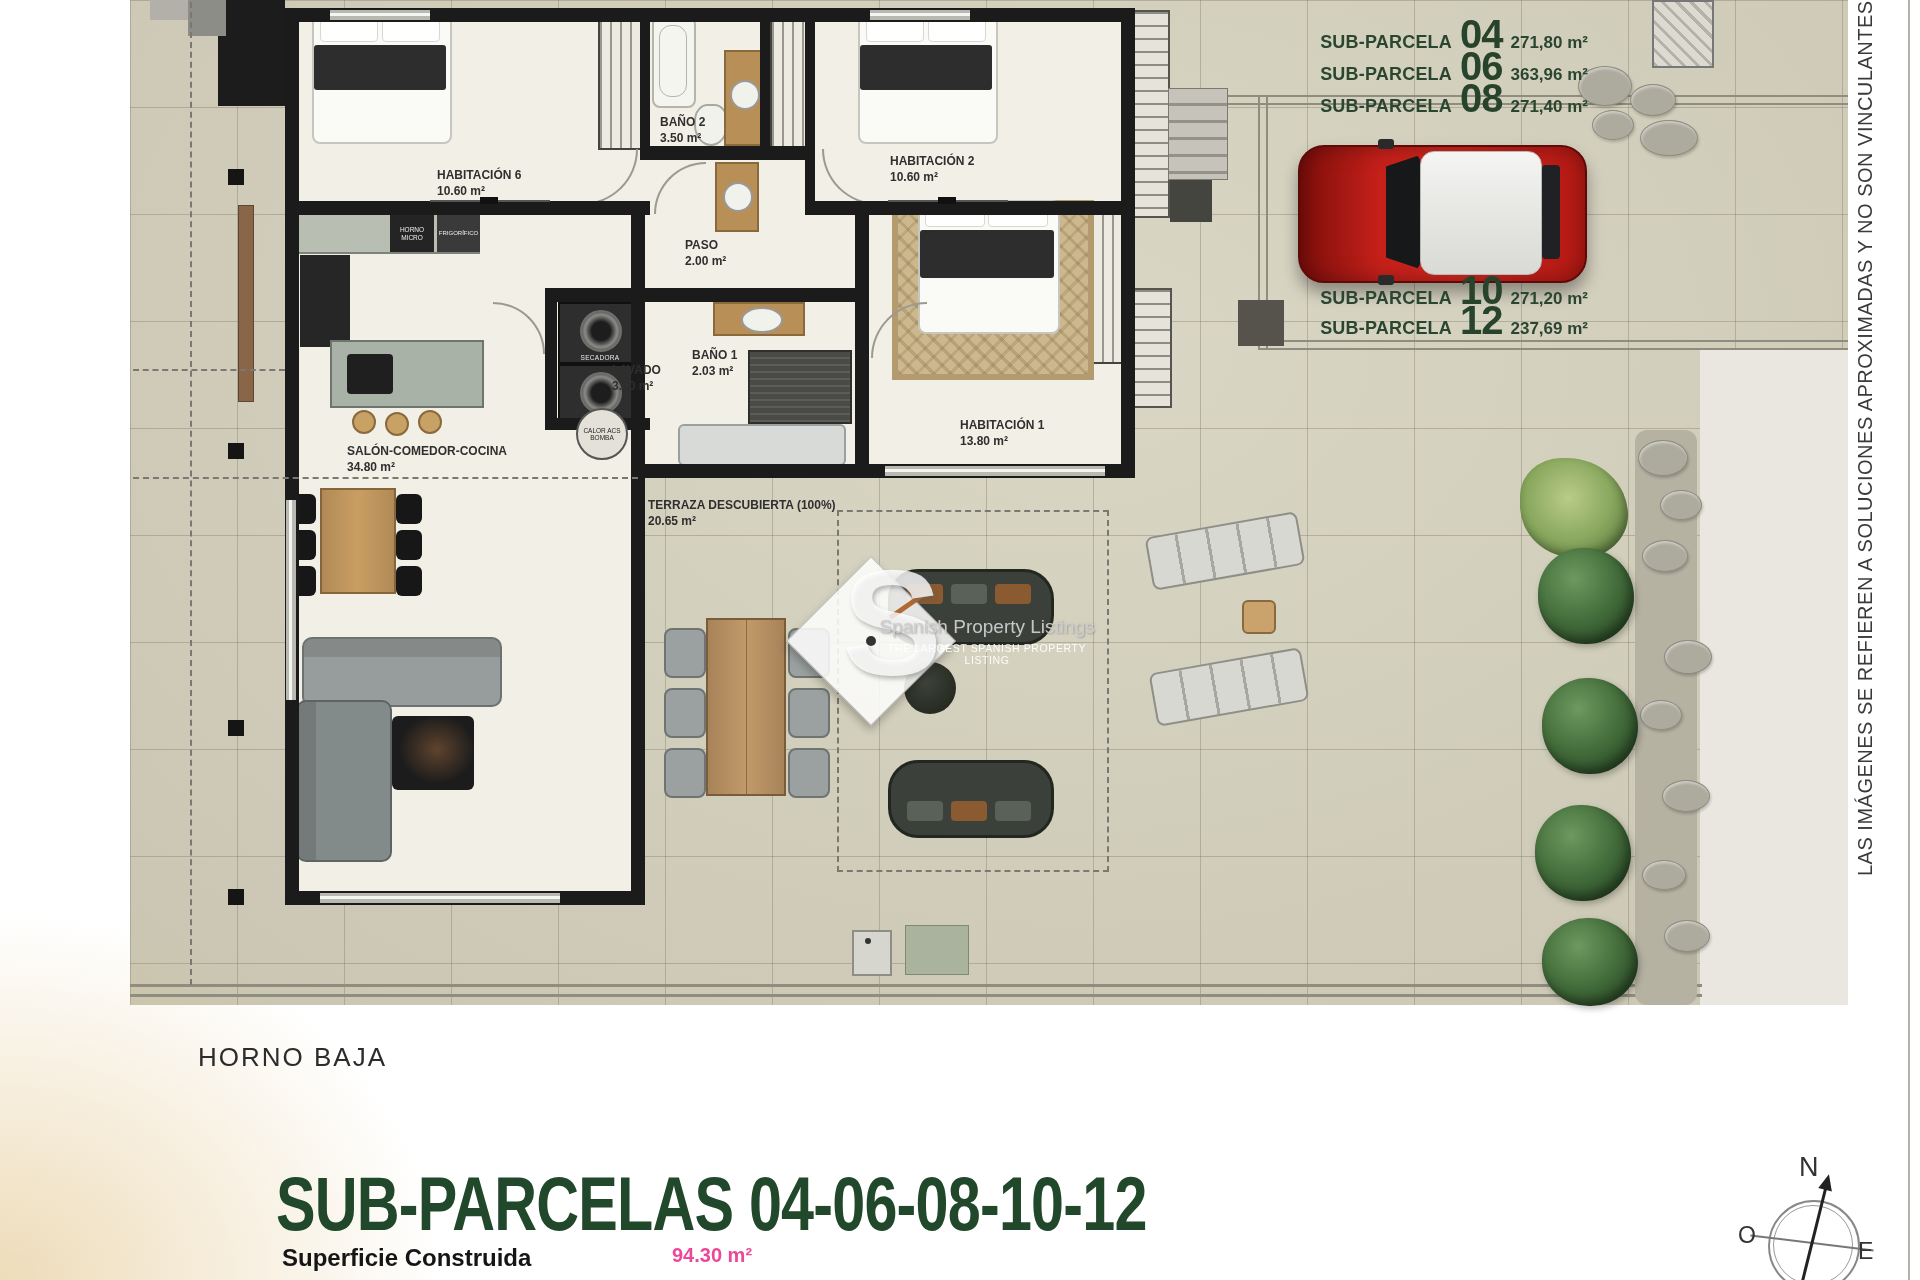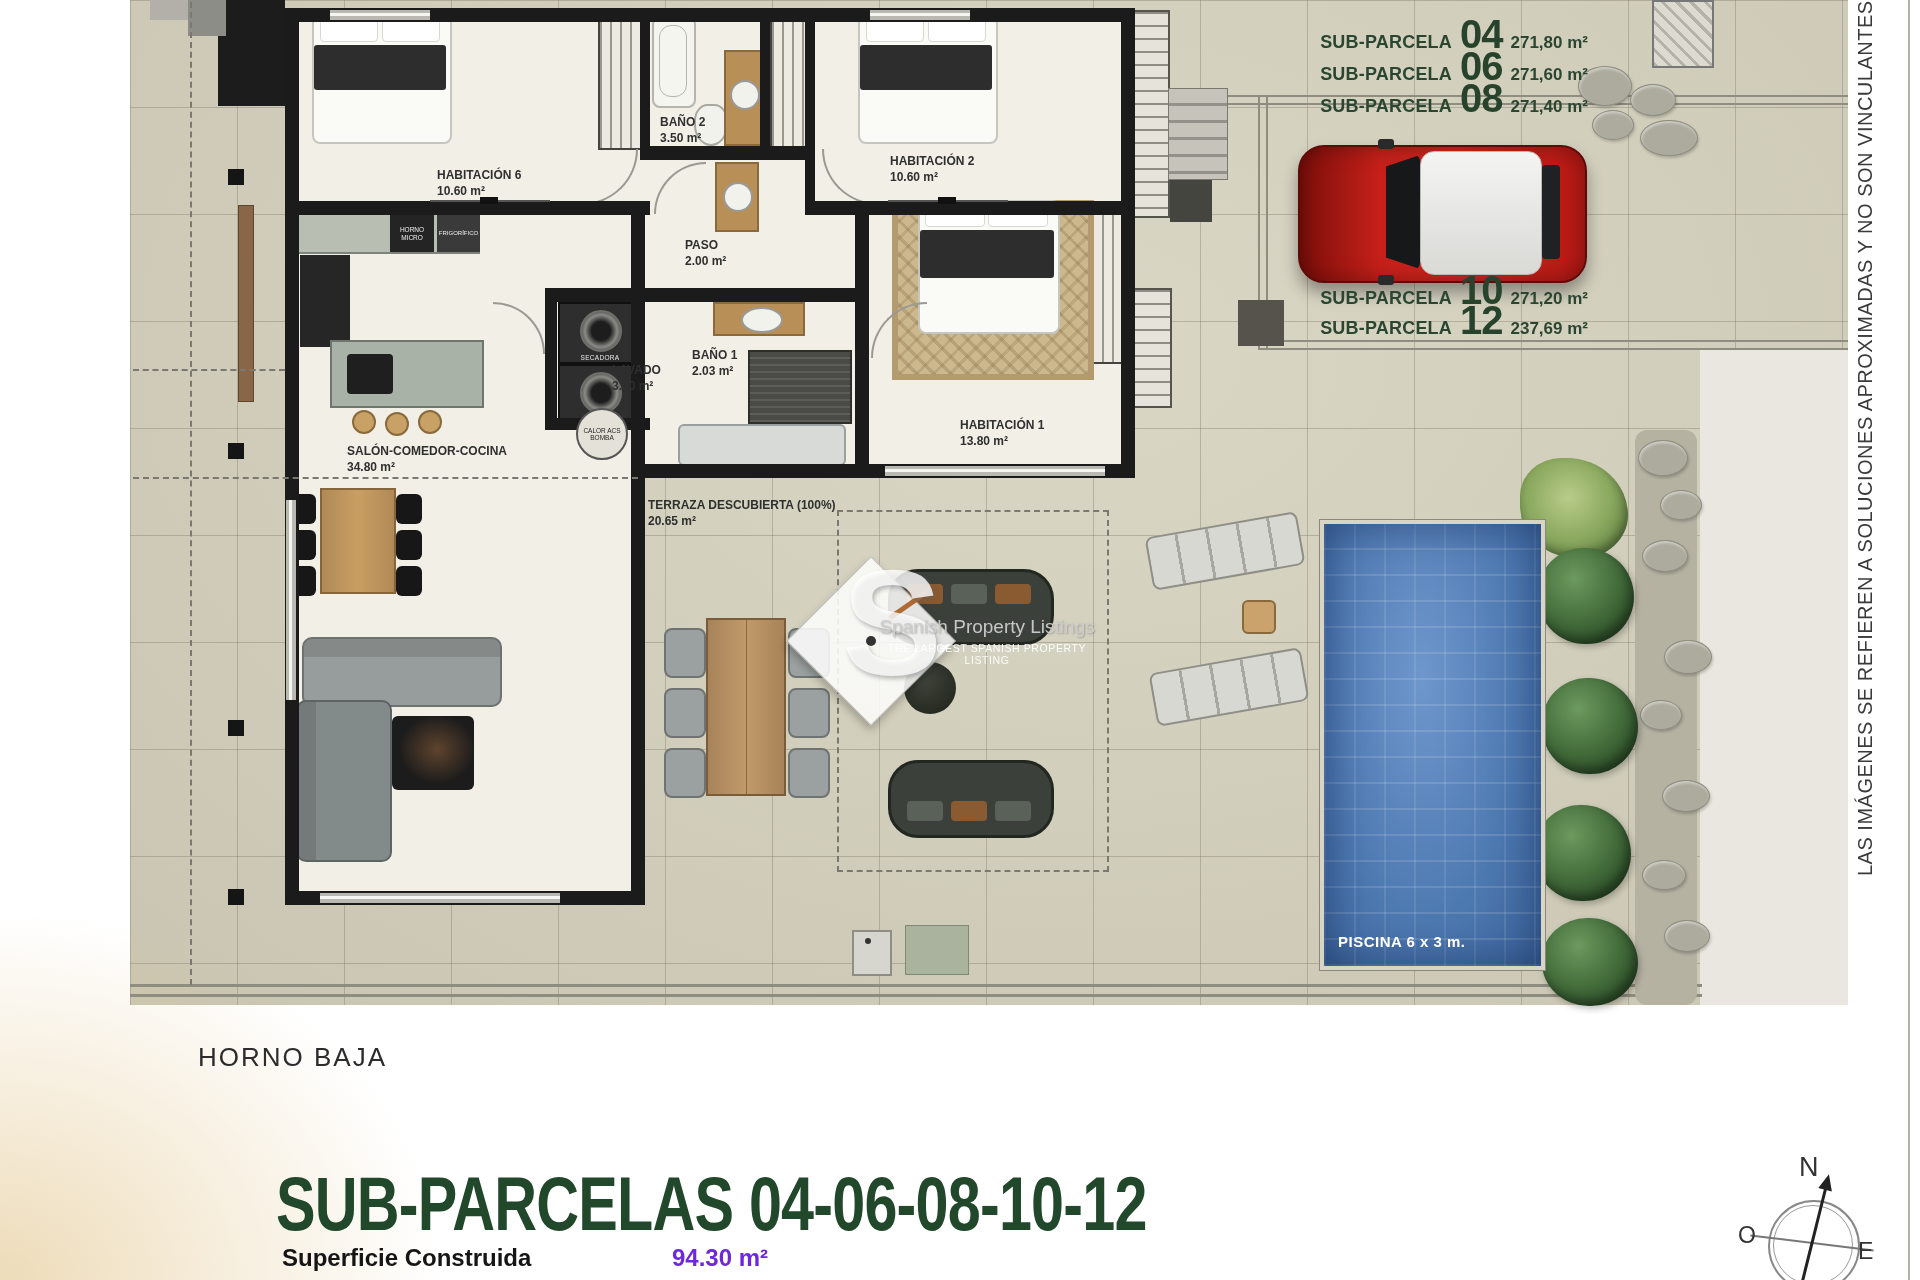--- a/index.html
+++ b/index.html
@@ -90,28 +90,20 @@
     <div class="pebble" style="left:1532px;top:780px;width:46px;height:30px;"></div>
     <div class="pebble" style="left:1512px;top:860px;width:42px;height:28px;"></div>
     <div class="pebble" style="left:1534px;top:920px;width:44px;height:30px;"></div>
 
     <div class="spiky" style="left:1390px;top:458px;width:108px;height:100px;"></div>
     <div class="tree" style="left:1408px;top:548px;width:96px;height:96px;"></div>
     <div class="tree" style="left:1412px;top:678px;width:96px;height:96px;"></div>
     <div class="tree" style="left:1405px;top:805px;width:96px;height:96px;"></div>
     <div class="tree" style="left:1412px;top:918px;width:96px;height:88px;"></div>
 
-    <div class="abs" style="left:1190px;top:520px;width:217px;height:442px;z-index:2;border:4px solid #d9d5c5;outline:1px solid #8a887a;
-         background:
-           repeating-linear-gradient(0deg, rgba(255,255,255,.13) 0 2px, transparent 2px 26px),
-           repeating-linear-gradient(90deg, rgba(255,255,255,.10) 0 2px, transparent 2px 30px),
-           radial-gradient(ellipse at 45% 35%, #6e97cc, #4d79b1 60%, #3c649a);
-         box-shadow:inset 0 0 45px rgba(15,35,80,.55);">
-      <div class="abs" style="left:14px;bottom:16px;font-size:15px;font-weight:bold;color:#ffffff;letter-spacing:.5px;">PISCINA 6 x 3 m.</div>
-    </div>
 
     <div class="abs" style="left:1018px;top:524px;width:150px;height:50px;background:#d8d8d2;border:2px solid #8f8f88;border-radius:8px;transform:rotate(-10deg);z-index:3;
          background-image:repeating-linear-gradient(90deg, transparent 0 28px, #a7a7a0 28px 31px);"></div>
     <div class="abs" style="left:1022px;top:660px;width:150px;height:50px;background:#d8d8d2;border:2px solid #8f8f88;border-radius:8px;transform:rotate(-10deg);z-index:3;
          background-image:repeating-linear-gradient(90deg, transparent 0 28px, #a7a7a0 28px 31px);"></div>
     <div class="abs" style="left:1112px;top:600px;width:30px;height:30px;background:#c9a36b;border:2px solid #8a6a3c;border-radius:6px;z-index:3;"></div>
 
     <div class="abs" style="left:758px;top:569px;width:160px;height:70px;background:#3b403b;border:3px solid #22271f;border-radius:30px;z-index:3;">
       <div class="abs" style="left:16px;top:12px;width:36px;height:20px;background:#8a5a30;border-radius:4px;"></div>
       <div class="abs" style="left:60px;top:12px;width:36px;height:20px;background:#5a6158;border-radius:4px;"></div>
@@ -334,21 +326,21 @@
   </div>
 
   <div class="sp-row" style="left:1288px;top:12px;">
     <span class="sp-label">SUB-PARCELA</span>
     <span class="sp-num">04</span>
     <span class="sp-area">271,80 m²</span>
   </div>
   <div class="sp-row" style="left:1288px;top:44px;">
     <span class="sp-label">SUB-PARCELA</span>
     <span class="sp-num">06</span>
-    <span class="sp-area">271,60 m²</span>
+    <span class="sp-area">363,96 m²</span>
   </div>
   <div class="sp-row" style="left:1288px;top:76px;">
     <span class="sp-label">SUB-PARCELA</span>
     <span class="sp-num">08</span>
     <span class="sp-area">271,40 m²</span>
   </div>
   <div class="sp-row" style="left:1288px;top:268px;">
     <span class="sp-label">SUB-PARCELA</span>
     <span class="sp-num">10</span>
     <span class="sp-area">271,20 m²</span>
@@ -359,21 +351,21 @@
     <span class="sp-area">237,69 m²</span>
   </div>
 
   <div class="abs" style="left:0;top:880px;width:480px;height:400px;z-index:0;
        background:radial-gradient(ellipse at 0% 100%, rgba(226,196,138,.6), rgba(226,196,138,0) 65%);"></div>
 
   <div class="abs" style="left:198px;top:1042px;font-size:26px;letter-spacing:2px;color:#2c2c2c;z-index:8;">HORNO BAJA</div>
   <div class="abs" style="left:276px;top:1160px;font-size:76px;font-weight:bold;color:#21482a;letter-spacing:-1px;
        transform:scaleX(.78);transform-origin:left top;white-space:nowrap;z-index:8;">SUB-PARCELAS 04-06-08-10-12</div>
   <div class="abs" style="left:282px;top:1244px;font-size:24px;font-weight:bold;color:#151515;z-index:8;">Superficie Construida</div>
-  <div class="abs" style="left:672px;top:1244px;font-size:24px;font-weight:bold;color:#6d28d9;z-index:8;">94.30 m²</div>
+  <div class="abs" style="left:672px;top:1244px;font-size:20px;font-weight:bold;color:#ec4899;z-index:8;">94.30 m²</div>
 
   <div class="abs" style="left:1854px;top:0;width:34px;height:876px;overflow:hidden;z-index:8;
        writing-mode:vertical-rl;transform:rotate(180deg);font-size:20px;color:#3a3a3a;letter-spacing:.5px;white-space:nowrap;">LAS IMÁGENES SE REFIEREN A SOLUCIONES APROXIMADAS Y NO SON VINCULANTES AL PROYECTO</div>
   <div class="abs" style="left:1908px;top:0;width:2px;height:1280px;background:#b3b1a9;z-index:8;"></div>
 
   <div class="abs" style="left:1768px;top:1200px;width:88px;height:88px;border:2px solid #888;border-radius:50%;z-index:8;"></div>
   <div class="abs" style="left:1773px;top:1205px;width:78px;height:78px;border:1.5px solid #999;border-radius:50%;z-index:8;"></div>
   <div class="abs" style="left:1750px;top:1242px;width:124px;height:2px;background:#777;transform:rotate(7deg);z-index:8;"></div>
   <div class="abs" style="left:1810px;top:1182px;width:3px;height:126px;background:#222;transform:rotate(14deg);transform-origin:center;z-index:8;"></div>
   <div class="abs" style="left:1820px;top:1174px;width:0;height:0;border-left:7px solid transparent;border-right:7px solid transparent;border-bottom:16px solid #222;transform:rotate(14deg);z-index:8;"></div>

